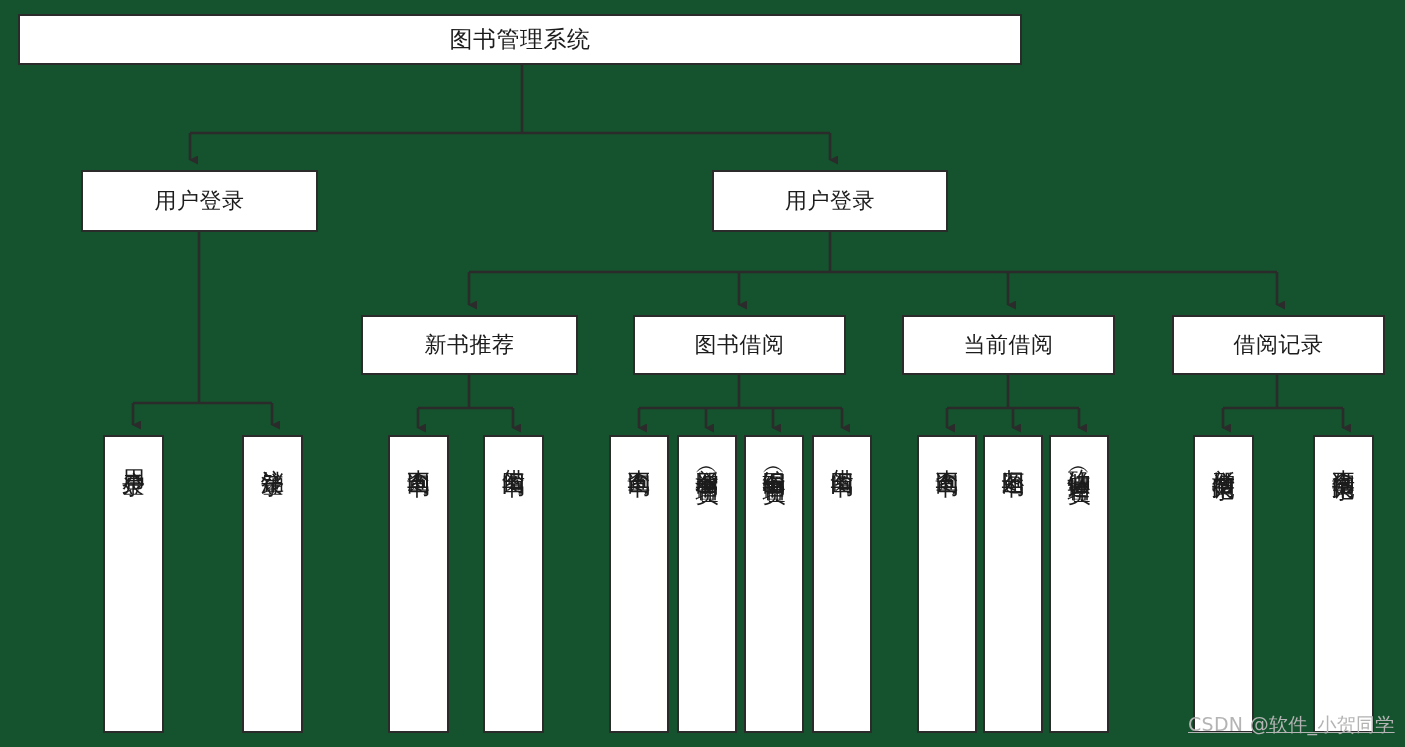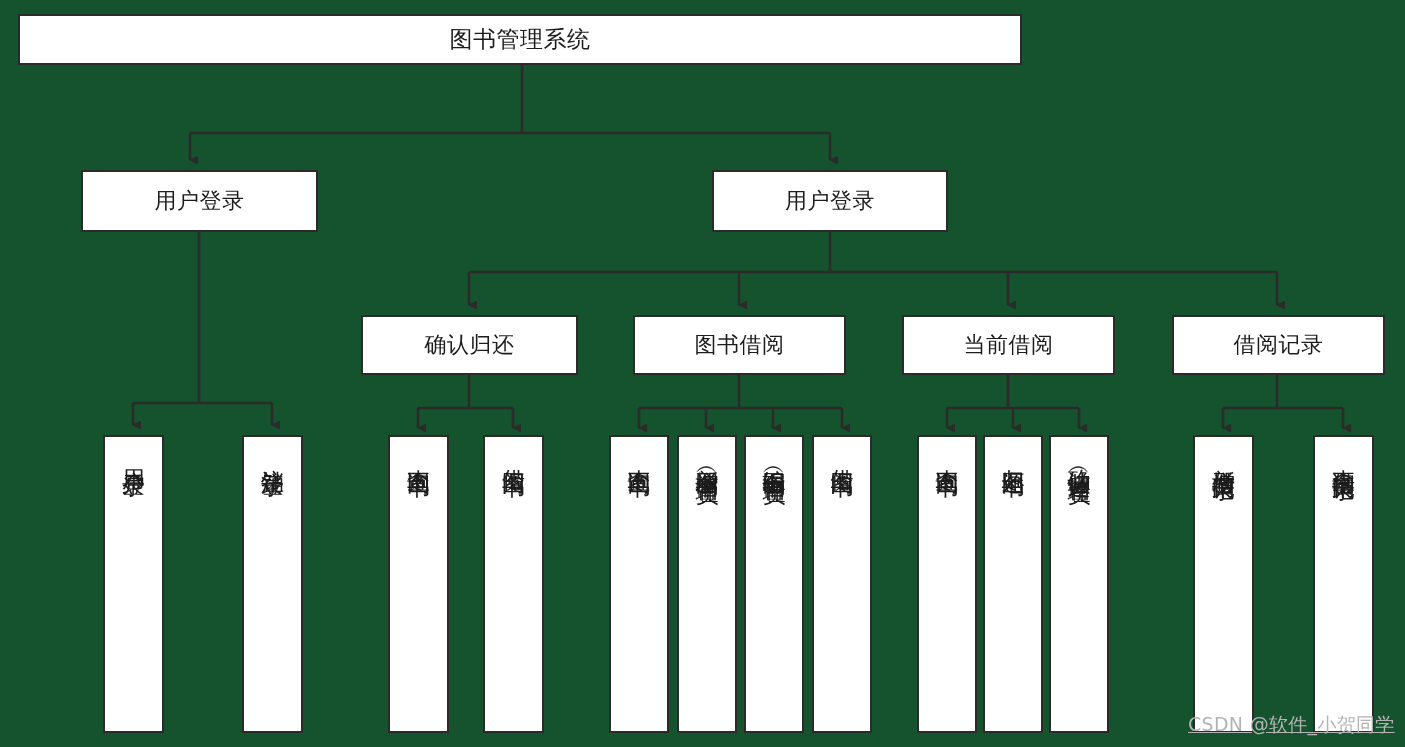--- a/index.html
+++ b/index.html
@@ -137,21 +137,21 @@
   </div>
 
   <div class="node horizontal" style="left:81px; top:170px; width:237px; height:62px;">
     <span class="node-label">用户登录</span>
   </div>
   <div class="node horizontal" style="left:712px; top:170px; width:236px; height:62px;">
     <span class="node-label">用户登录</span>
   </div>
 
   <div class="node horizontal" style="left:361px; top:315px; width:217px; height:60px;">
-    <span class="node-label">确认归还</span>
+    <span class="node-label">新书推荐</span>
   </div>
   <div class="node horizontal" style="left:633px; top:315px; width:213px; height:60px;">
     <span class="node-label">图书借阅</span>
   </div>
   <div class="node horizontal" style="left:1172px; top:315px; width:213px; height:60px;">
     <span class="node-label">借阅记录</span>
   </div>
   <div class="node horizontal" style="left:902px; top:315px; width:213px; height:60px;">
     <span class="node-label">当前借阅</span>
   </div>

